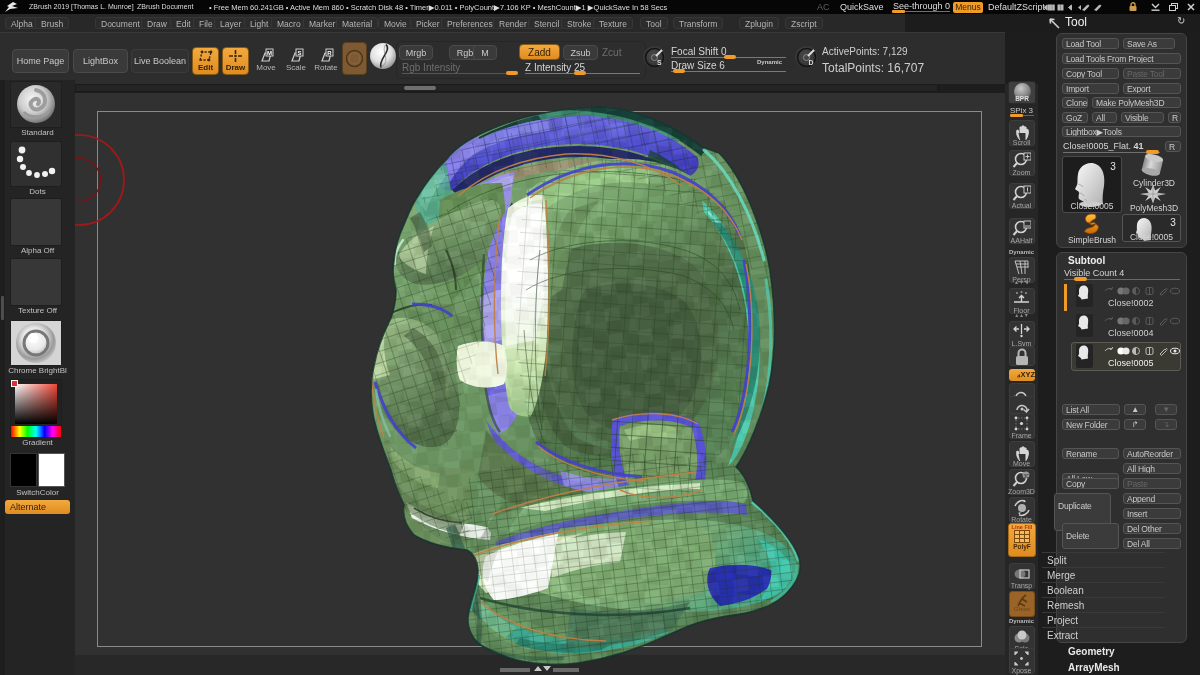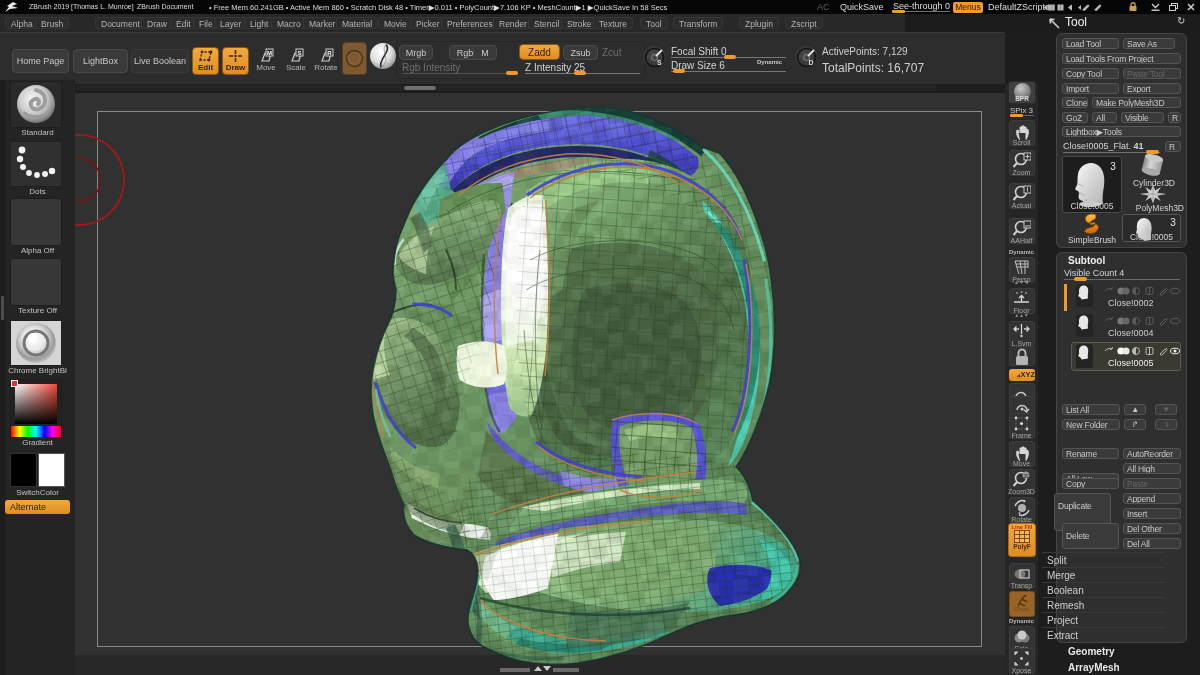--- a/index.html
+++ b/index.html
@@ -772,21 +772,21 @@
           <rect x="5" y="7" width="22" height="17" fill="url(#cyg)"></rect>
           <ellipse cx="16" cy="7" rx="11" ry="4" fill="#c9c9c9"></ellipse>
           <ellipse cx="16" cy="24" rx="11" ry="4" fill="#a8a8a8"></ellipse>
         </g>
  </svg>
  <div class="abs" style="left:86px;top:146px;width:60px;text-align:center;font-size:8.5px;color:#d5d5d5">Cylinder3D</div>
  <svg class="abs" style="left:102px;top:152px" width="26" height="20" viewBox="0 0 30 22">
   <path d="M15,0 L17.5,7 L24,3 L20,9.5 L30,11 L20,13 L24,19 L17.5,15 L15,22 L12.5,15 L6,19 L10,13 L0,11 L10,9.5 L6,3 L12.5,7 Z" fill="#cfcfcf"></path>
   <path d="M15,2 L15,20 M2,11 L28,11" stroke="#8a8a8a" stroke-width="0.7"></path>
  </svg>
- <div class="abs" style="left:86px;top:171px;width:60px;text-align:right;font-size:8.5px;color:#d5d5d5">PolyMesh3D</div>
+ <div class="abs" style="left:86px;top:171px;width:60px;text-align:center;font-size:8.5px;color:#d5d5d5">PolyMesh3D</div>
  <svg class="abs" style="left:42px;top:180px" width="22" height="24" viewBox="0 0 22 24">
   <defs>
           <linearGradient id="sbg" x1="0" y1="0" x2="0" y2="1">
             <stop offset="0" stop-color="#ffc040"></stop>
             <stop offset=".5" stop-color="#f09018"></stop>
             <stop offset="1" stop-color="#c86808"></stop>
           </linearGradient>
         </defs>
   <path d="M15.5,2.5 C9,0.5 4.5,4 5.5,8 C6.3,11 10,11.6 12.5,10.8 C15,10 16.5,12 14,14 C10.5,16.8 6.5,15 4.5,19.5 C9,23 16,22 18,17 C19.6,12.6 15.2,11.8 13,12.6 C10.5,13.5 8.5,11.5 11.5,9 C14.5,6.8 17,7.5 15.5,2.5 Z" fill="url(#sbg)" stroke="#8a4a04" stroke-width="0.8"></path>
  </svg>

